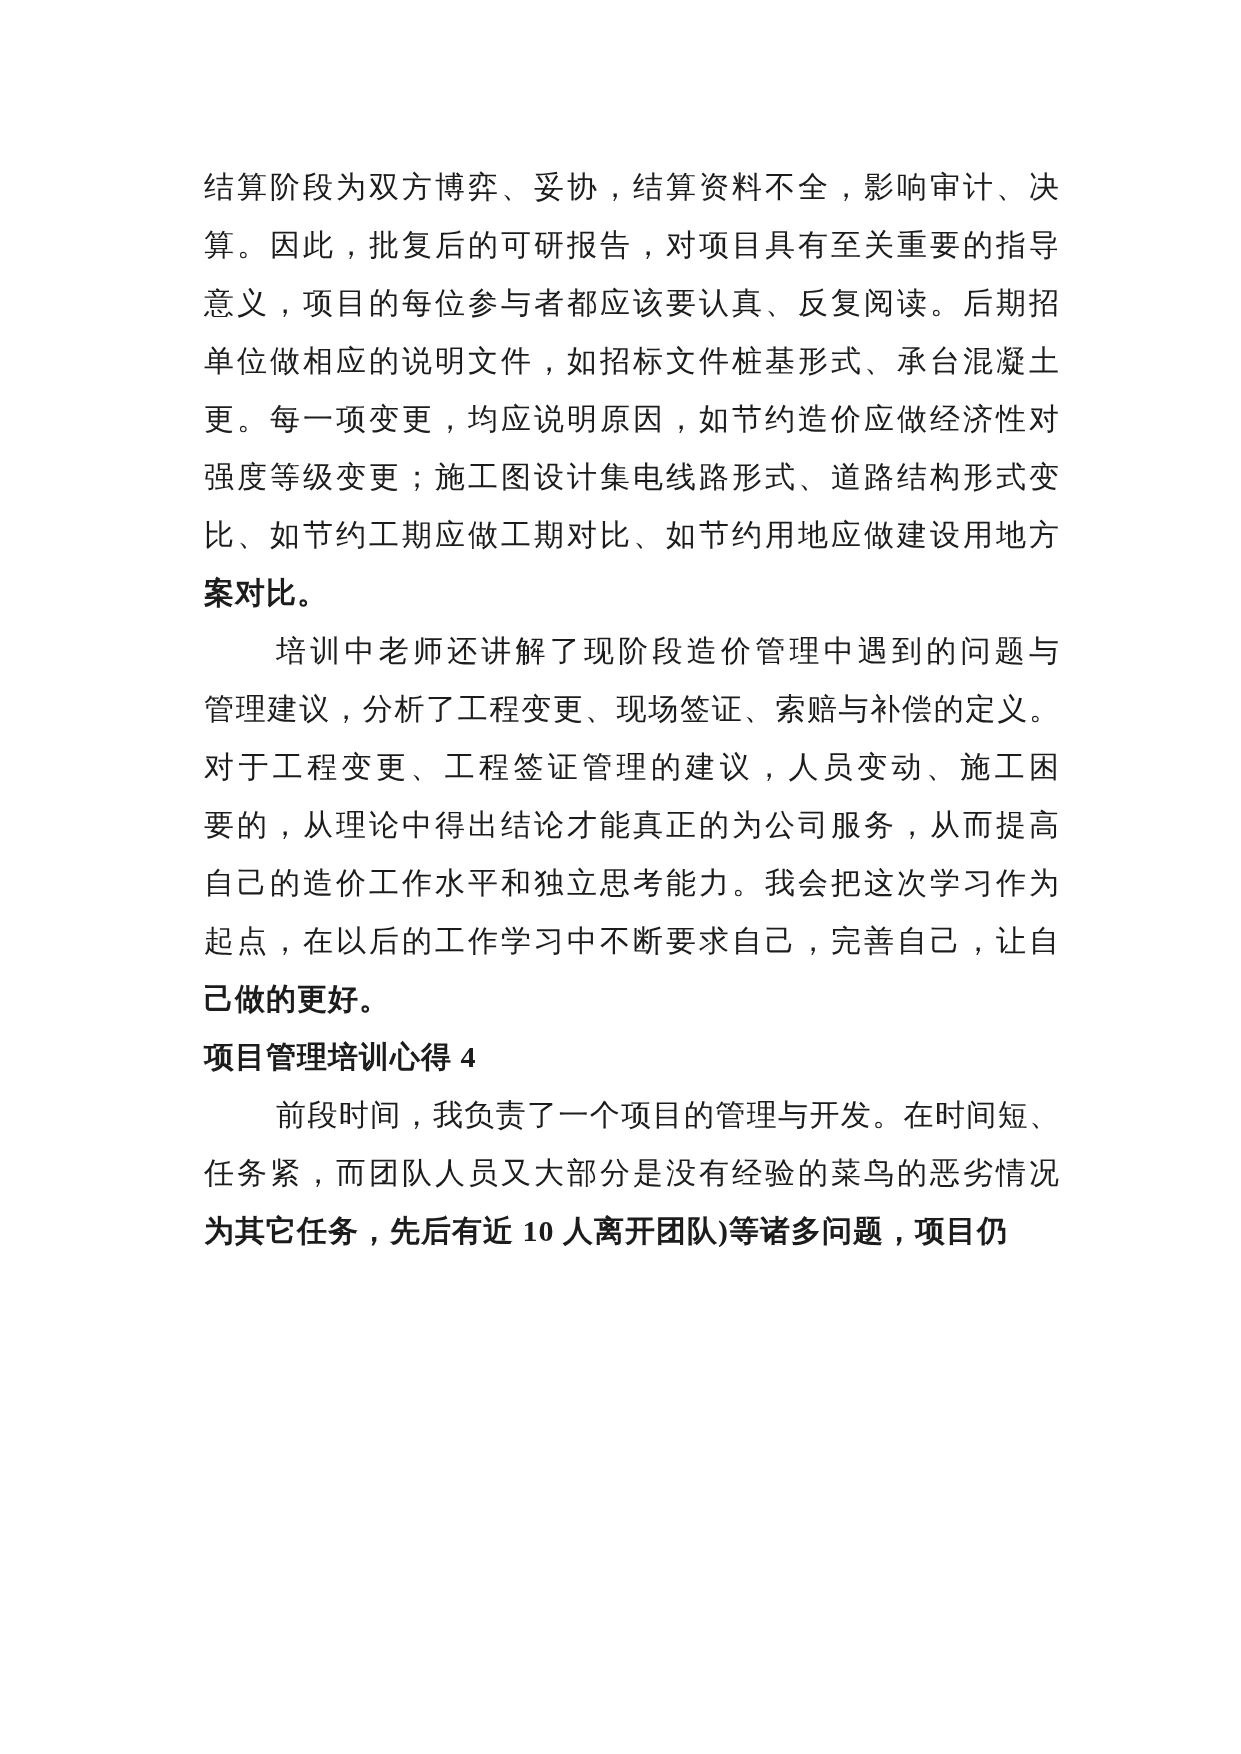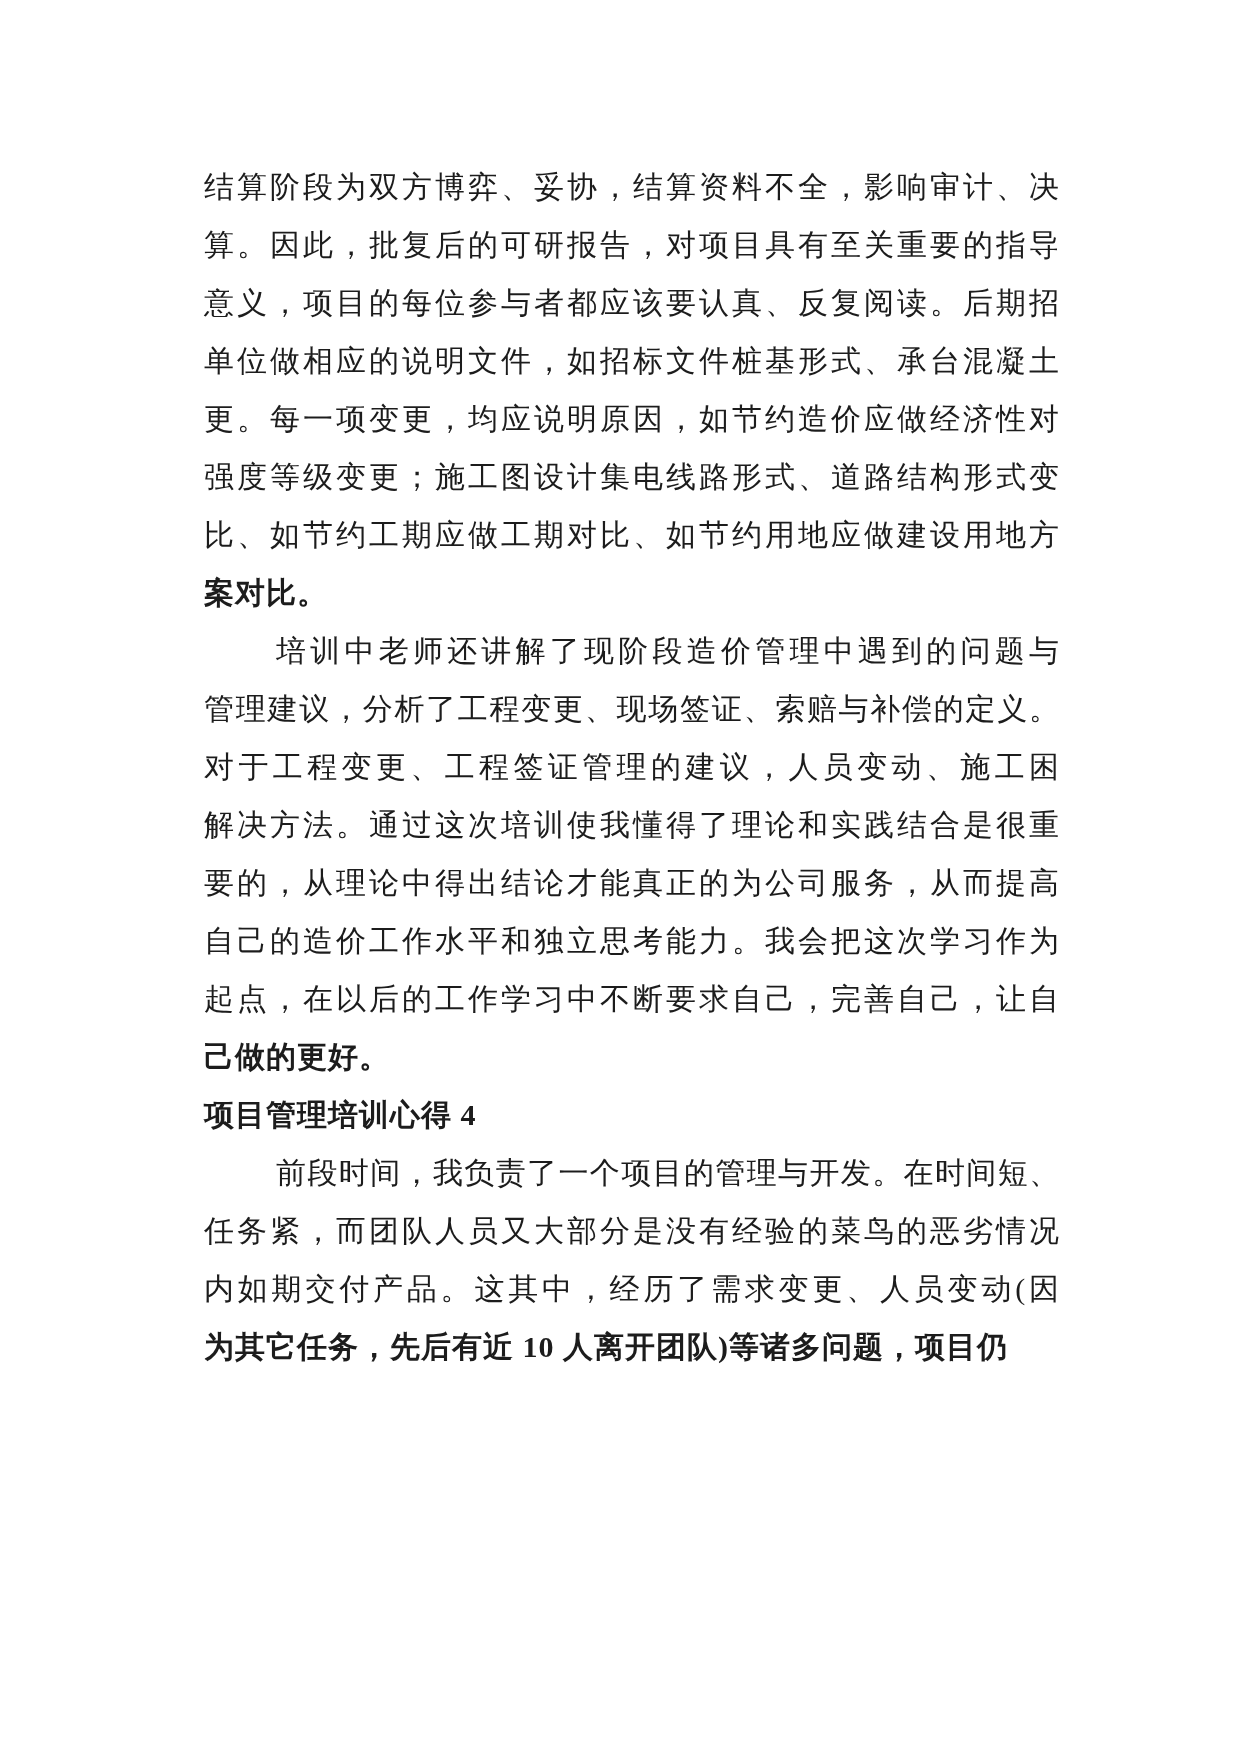--- a/index.html
+++ b/index.html
@@ -55,29 +55,27 @@
         <div class="line">单位做相应的说明文件，如招标文件桩基形式、承台混凝土</div>
         <div class="line">更。每一项变更，均应说明原因，如节约造价应做经济性对</div>
         <div class="line">强度等级变更；施工图设计集电线路形式、道路结构形式变</div>
         <div class="line">比、如节约工期应做工期对比、如节约用地应做建设用地方</div>
         <div class="line para-end">案对比。</div>
       </div>
       <div class="block paragraph">
         <div class="line indent">培训中老师还讲解了现阶段造价管理中遇到的问题与</div>
         <div class="line">管理建议，分析了工程变更、现场签证、索赔与补偿的定义。</div>
         <div class="line">对于工程变更、工程签证管理的建议，人员变动、施工困</div>
-        <div class="line">解决方法。通过这次培训使我懂得了理论和实践结合是很重</div>
         <div class="line">要的，从理论中得出结论才能真正的为公司服务，从而提高</div>
         <div class="line">自己的造价工作水平和独立思考能力。我会把这次学习作为</div>
         <div class="line">起点，在以后的工作学习中不断要求自己，完善自己，让自</div>
         <div class="line para-end">己做的更好。</div>
       </div>
       <div class="block heading">
         <div class="line para-end">项目管理培训心得 4</div>
       </div>
       <div class="block paragraph">
         <div class="line indent">前段时间，我负责了一个项目的管理与开发。在时间短、</div>
         <div class="line">任务紧，而团队人员又大部分是没有经验的菜鸟的恶劣情况</div>
-        <div class="line">内如期交付产品。这其中，经历了需求变更、人员变动(因</div>
         <div class="line para-end">为其它任务，先后有近 10 人离开团队)等诸多问题，项目仍</div>
       </div>
     </div>
 </div>
 
 </body></html>

